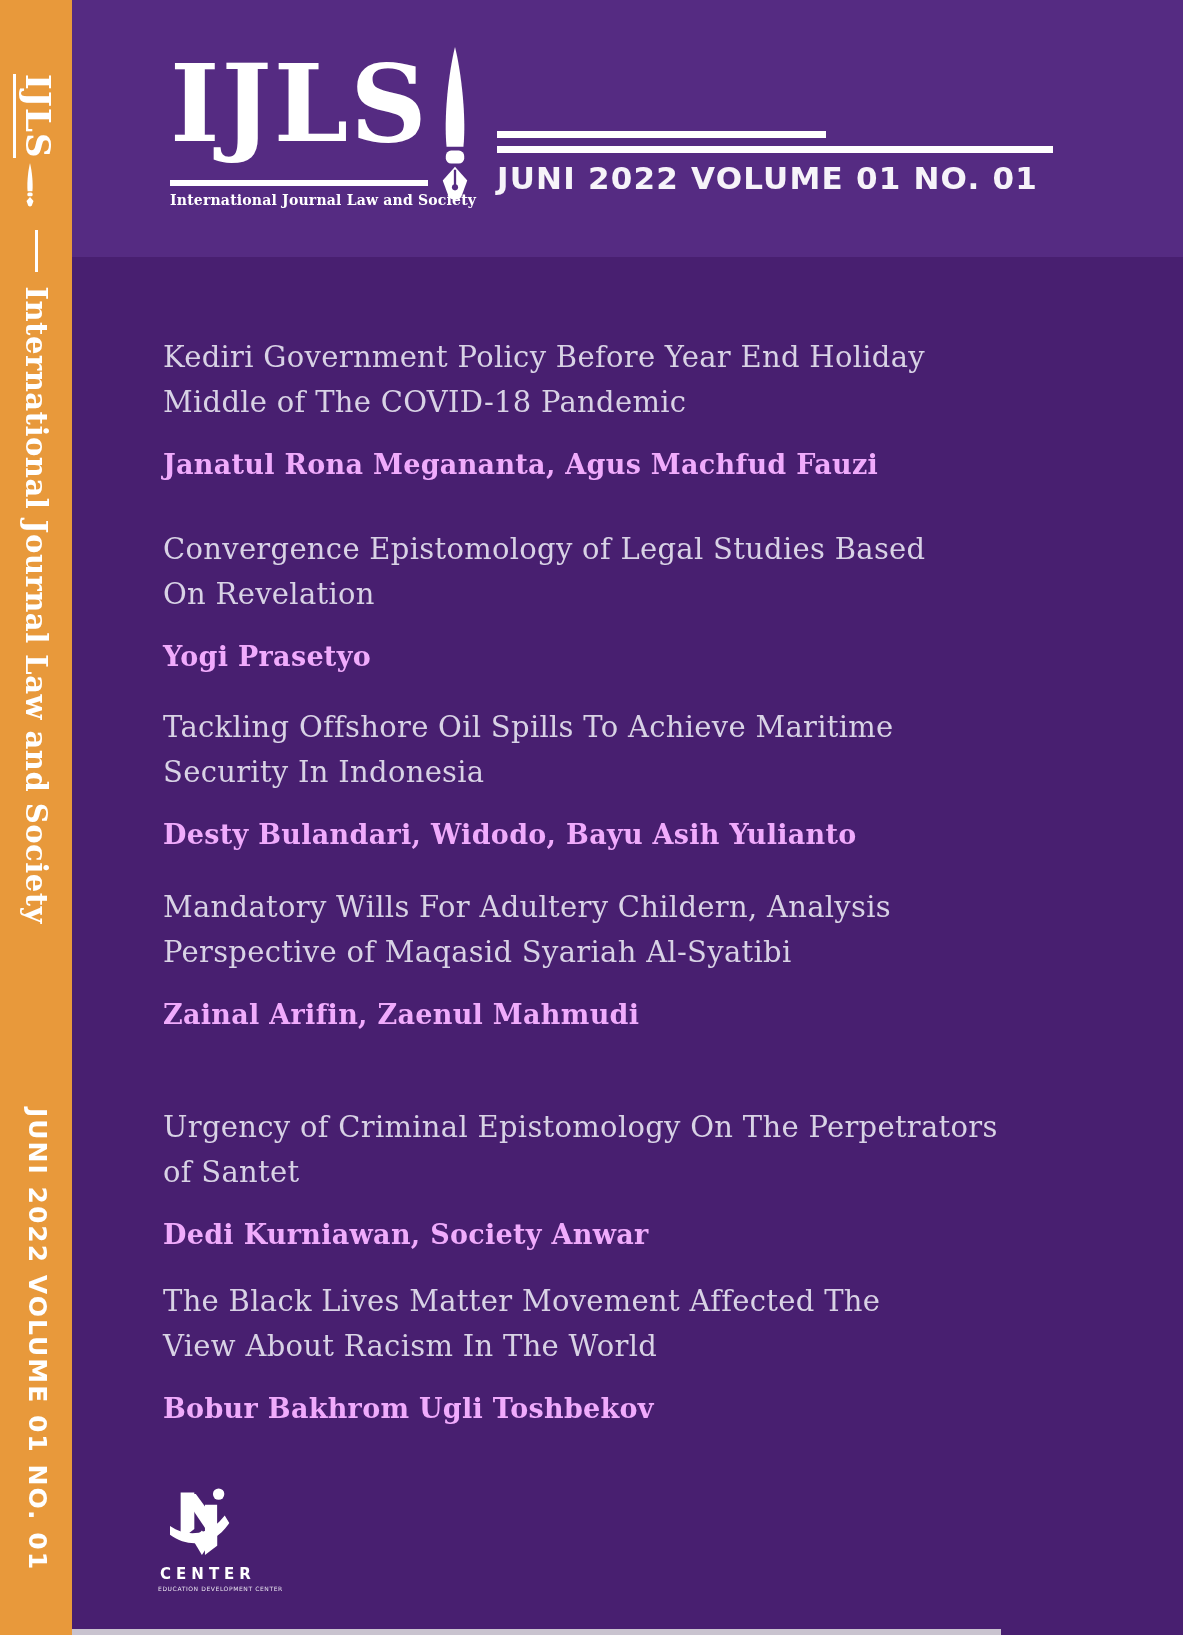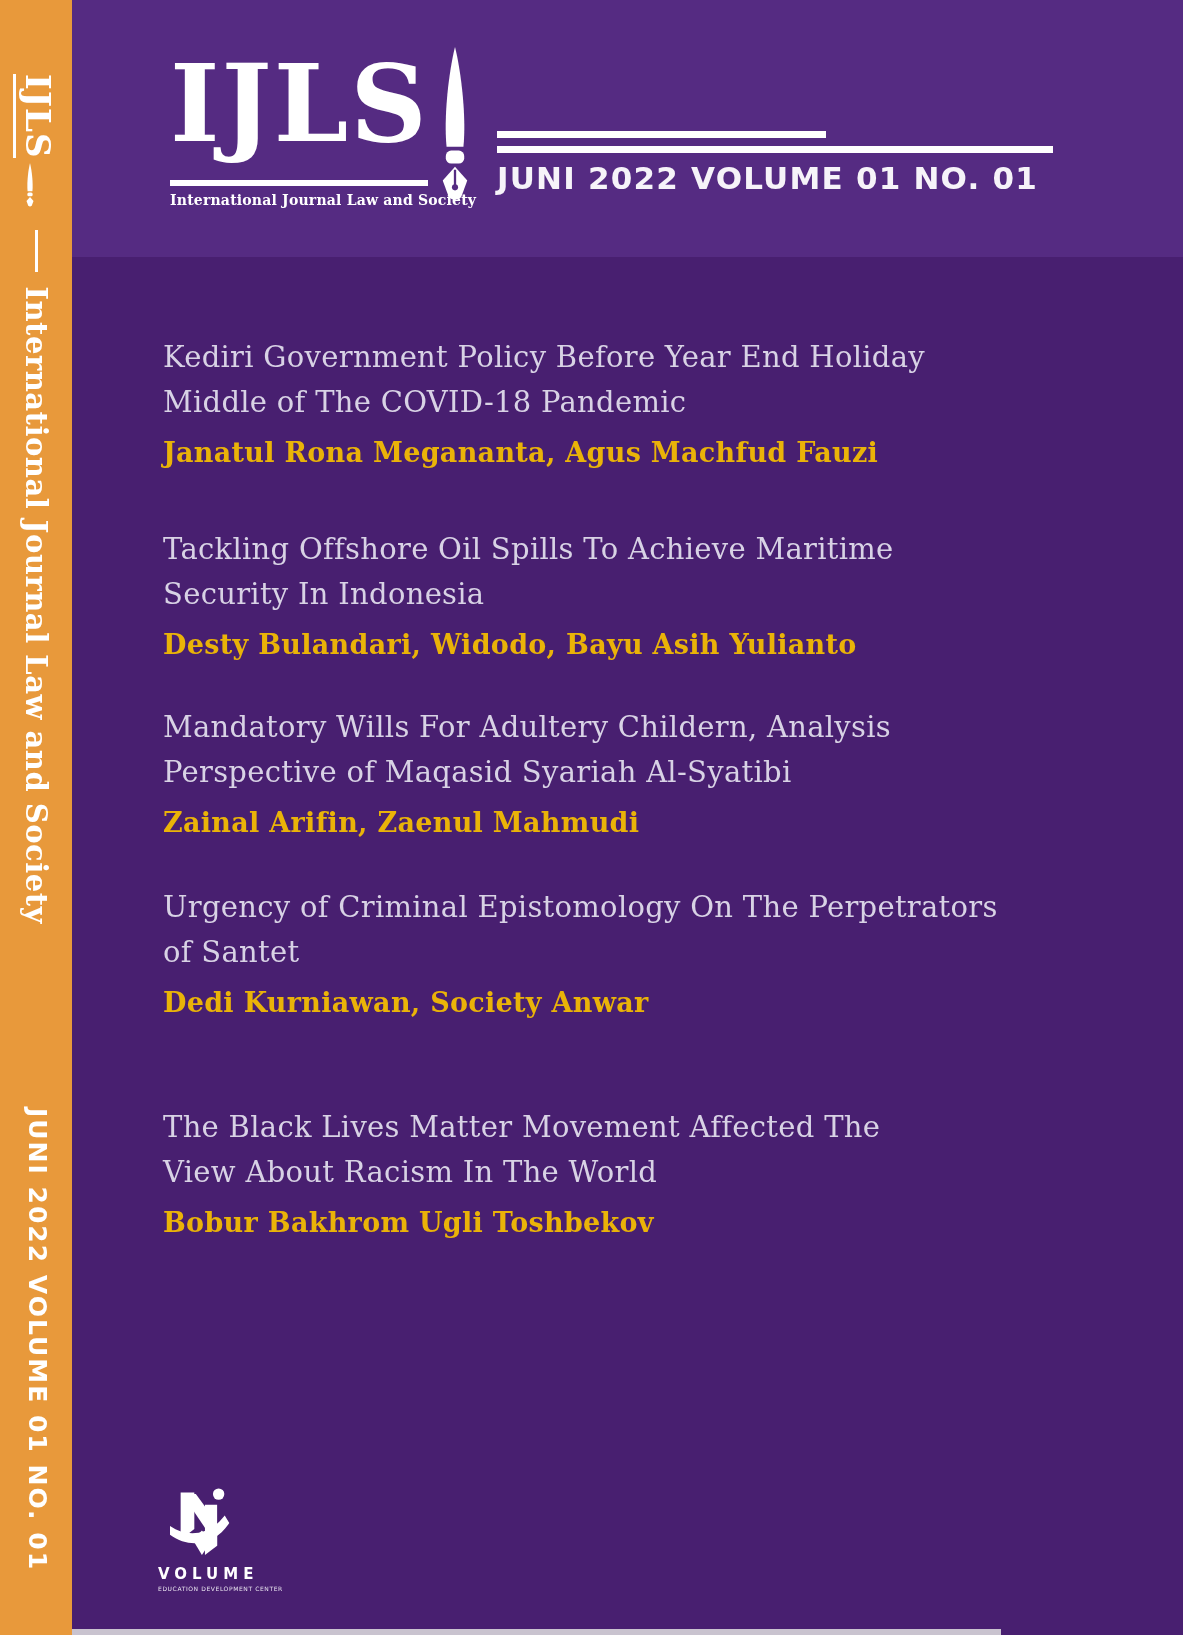--- a/index.html
+++ b/index.html
@@ -74,21 +74,21 @@
   .article:nth-child(2){top:270px;}
   .article:nth-child(3){top:448px;}
   .article:nth-child(4){top:628px;}
   .article:nth-child(5){top:848px;}
   .article:nth-child(6){top:1022px;}
   .article-title{
     font-size:29px;line-height:45px;color:#D8D2E5;letter-spacing:0.3px;
   }
   .title-line{display:block;white-space:nowrap;}
   .article-authors{
-    margin-top:12px;font-weight:700;font-size:27px;color:#eab308;
+    margin-top:24px;font-weight:700;font-size:27px;color:#f0abfc;
     white-space:nowrap;letter-spacing:0.3px;
   }
   
   .publisher{position:absolute;left:86px;top:1228px;width:100px;text-align:center;}
   .publisher svg{display:block;margin:0 auto;}
   .publisher-name{
     margin-top:4px;font-family:"DejaVu Sans",sans-serif;font-weight:700;
     font-size:15px;letter-spacing:5px;color:#fff;white-space:nowrap;
   }
   .publisher-tagline{
@@ -140,20 +140,27 @@
   <div class="cover-body">
     <div class="articles" id="articles">
     <article class="article">
       <div class="article-title">
             <span class="title-line">Kediri Government Policy Before Year End Holiday</span>
             <span class="title-line">Middle of The COVID-18 Pandemic</span>
           </div>
       <div class="article-authors">Janatul Rona Megananta, Agus Machfud Fauzi</div>
     </article>
 
+    <article class="article">
+      <div class="article-title">
+            <span class="title-line">Convergence Epistomology of Legal Studies Based</span>
+            <span class="title-line">On Revelation</span>
+          </div>
+      <div class="article-authors">Yogi Prasetyo</div>
+    </article>
 
     <article class="article">
       <div class="article-title">
             <span class="title-line">Tackling Offshore Oil Spills To Achieve Maritime</span>
             <span class="title-line">Security In Indonesia</span>
           </div>
       <div class="article-authors">Desty Bulandari, Widodo, Bayu Asih Yulianto</div>
     </article>
 
     <article class="article">
@@ -185,20 +192,20 @@
       <svg width="76" height="76" viewBox="0 0 100 100">
         <g fill="#fff">
           <path d="M14 10 L32 10 L32 58 L14 72 Z"></path>
           <path d="M16 12 L34 12 L62 50 L62 80 Z"></path>
           <path d="M46 26 L62 26 L62 80 L46 92 Z"></path>
           <circle cx="64" cy="12" r="7.5"></circle>
           <path d="M0 54 C24 70 52 66 72 40 L78 50 C60 78 26 86 -2 64 Z"></path>
           <path d="M30 72 L42 92 L54 74 L42 60 Z"></path>
         </g>
       </svg>
-      <div class="publisher-name">VOLUME</div>
+      <div class="publisher-name">CENTER</div>
       <div class="publisher-tagline">EDUCATION DEVELOPMENT CENTER</div>
     </div>
 
     <div class="bottom-strip"></div>
   </div>
 
 </div>
 
 </body></html>

